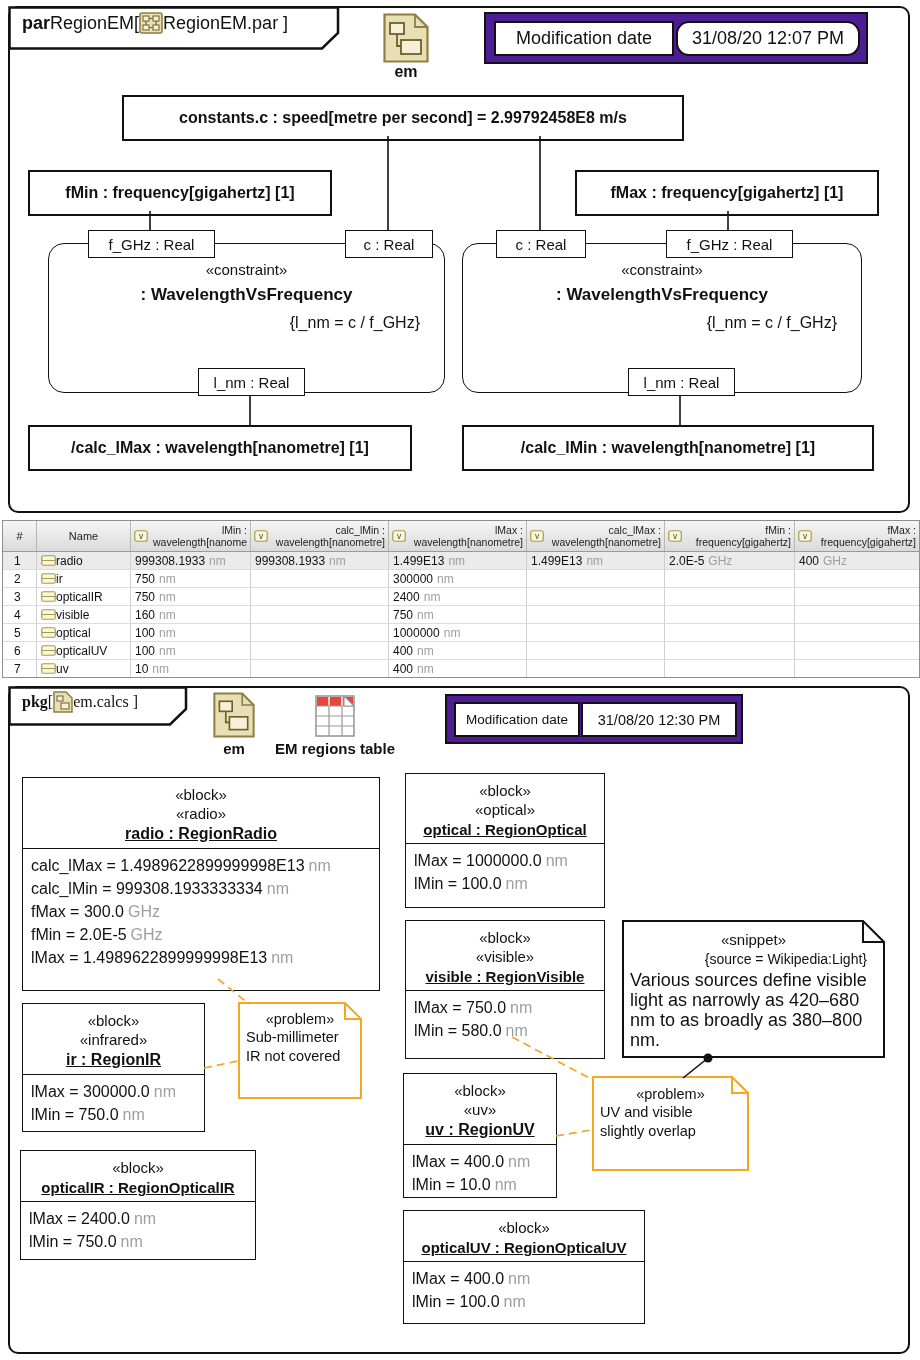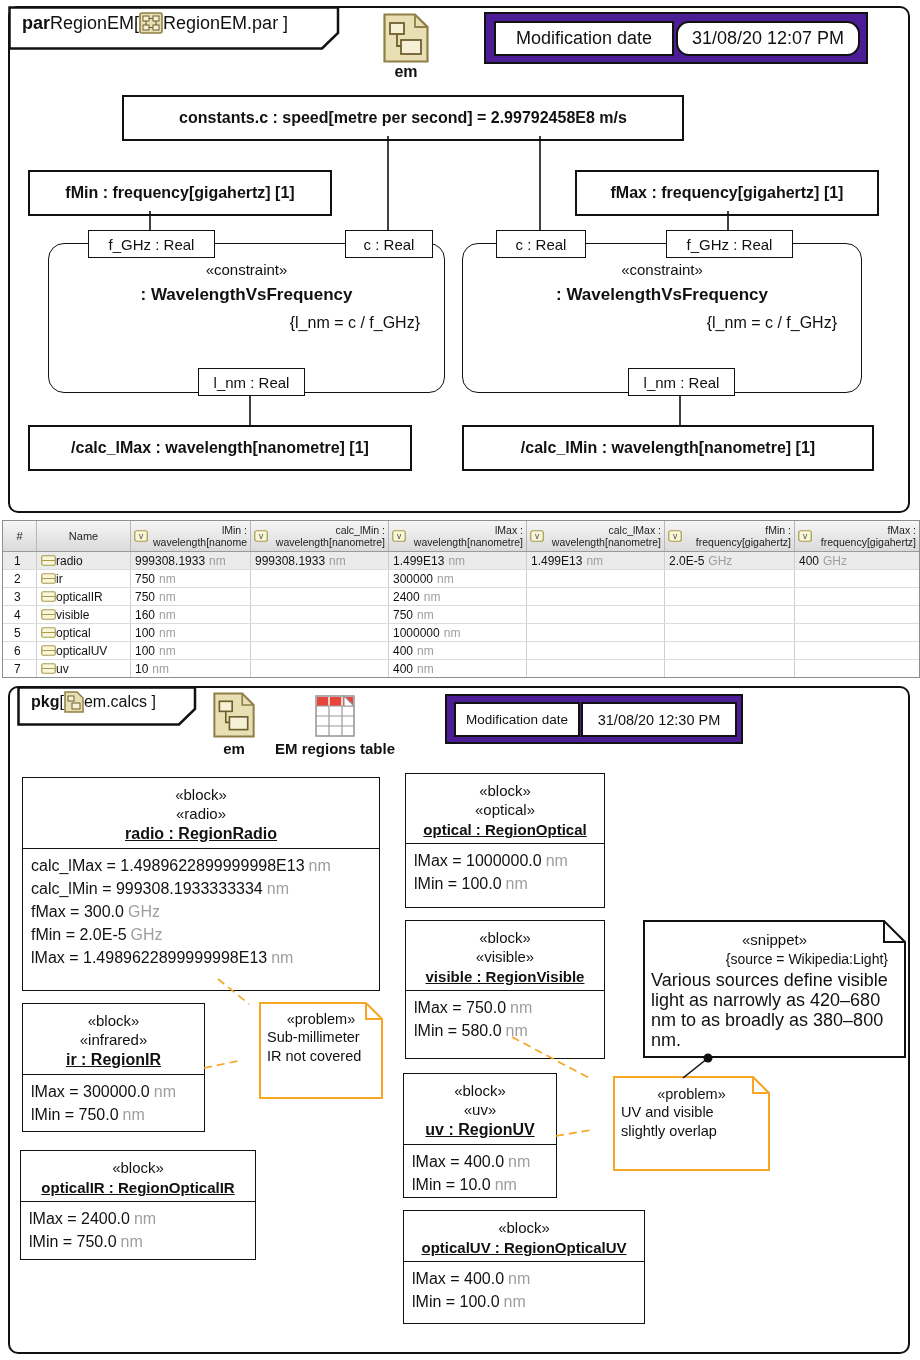--- a/index.html
+++ b/index.html
@@ -19,21 +19,21 @@
   .cst{font-size:15px;text-align:center;margin-top:17px;}
   .cname{font-size:17px;font-weight:bold;text-align:center;margin-top:7px;}
   .ceq{font-size:16px;text-align:right;padding-right:24px;margin-top:9px;}
   .block{border:1.5px solid #111;background:#fff;z-index:2;overflow:hidden;}
   .bhead{border-bottom:1.5px solid #111;text-align:center;padding:7px 3px 5px;}
   .st{font-size:15px;line-height:19px;}
   .bname{font-size:16px;font-weight:bold;text-decoration:underline;margin-top:2px;white-space:nowrap;}
   .bname.sm{font-size:15px;}
   .battrs{padding:5px 8px;font-size:16px;line-height:23px;text-align:left;white-space:nowrap;}
   .unit{color:#9E9E9E;margin-left:4px;}
-  .note{z-index:2;margin-left:21px;}
+  .note{z-index:2;}
   .note .ncontent{position:relative;z-index:2;}
   .nst{text-align:center;font-size:15px;margin-top:11px;}
   .ntext{font-size:14.5px;line-height:19px;padding:1px 8px;text-align:left;}
   
   #emtable{left:2px;top:520px;width:916px;border:1px solid #8e8e8e;background:#fff;z-index:2;}
   .thead{display:grid;grid-template-columns:34px 94px 120px 138px 138px 138px 130px 124px;height:30px;
          background:linear-gradient(#f6f6f6,#dadada);border-bottom:1px solid #9a9a9a;}
   .hc{border-right:1px solid #b7b7b7;display:flex;align-items:center;justify-content:center;
       font-size:11px;color:#222;overflow:hidden;}
   .hc:last-child{border-right:none;}
@@ -416,21 +416,21 @@
           </div>
           <div class="tc tval">
             <span></span>
           </div>
         </div>
       </div>
   </div>
 
   <div class="abs frame" style="left:8px;top:686px;width:898px;height:664px;"></div>
 
-  <div class="abs" style="left:17px;top:686px;width:180px;height:28px;z-index:4;">
+  <div class="abs" style="left:8px;top:686px;width:180px;height:28px;z-index:4;font-family:Liberation Serif, serif;">
     <svg width="180" height="40" class="abs" style="left:0;top:0;">
         <path d="M1.5,1.5 H178 V23 L162,38.5 H1.5 Z" fill="#fff" stroke="#111" stroke-width="2.5"></path>
       </svg>
     <div class="tabrow" style="font-size:16px;padding-top:5px;">
       <b>pkg</b>
       <span>[</span>
       <svg width="20" height="22" viewBox="0 0 20 22">
         <path d="M1,1 H13 L19,7 V21 H1 Z" fill="#E9DFB4" stroke="#8F7F46" stroke-width="1.5"></path>
         <rect x="4" y="5" width="6" height="5" fill="#F6F0D6" stroke="#6E5F2E"></rect>
         <rect x="8" y="12" width="8" height="6" fill="#F6F0D6" stroke="#6E5F2E"></rect>

